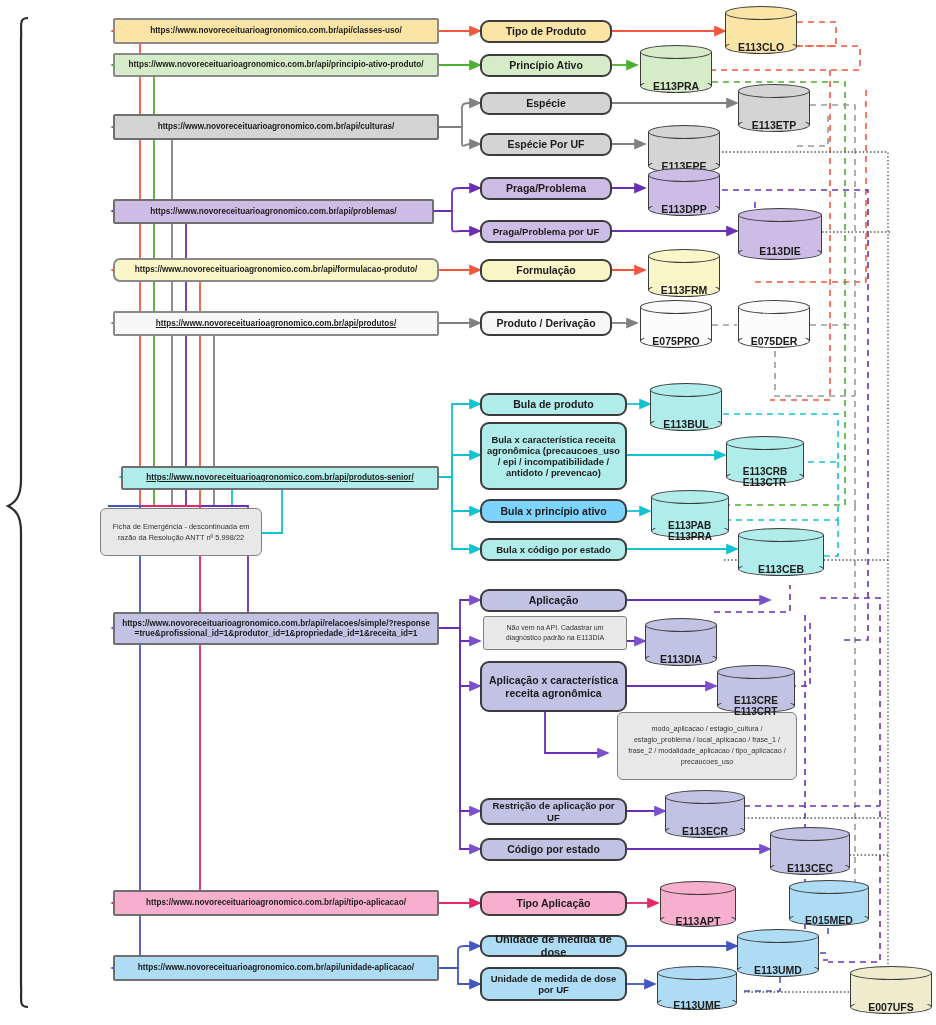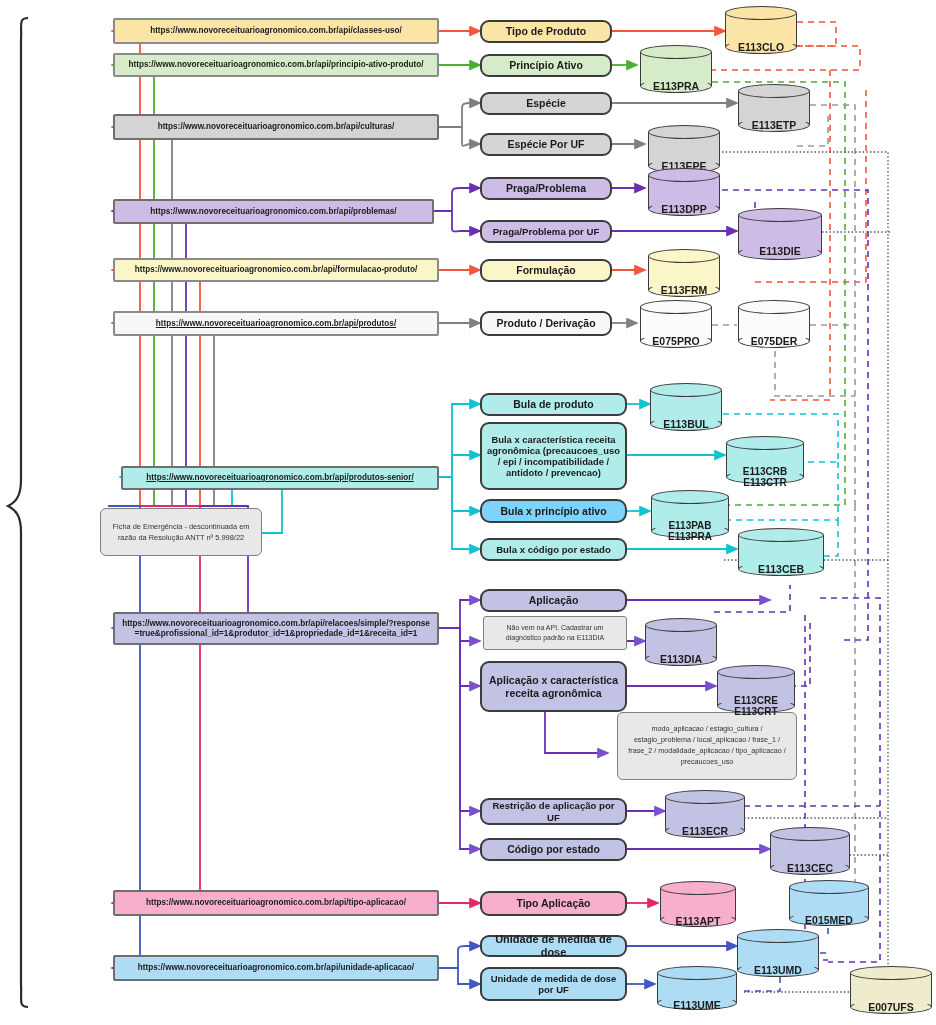--- a/index.html
+++ b/index.html
@@ -16,21 +16,21 @@
         padding:4px 6px;line-height:1.5;}
   .note .inner{width:100%;}
 
   
   .cyl{position:absolute;}
   .cyl .body{position:absolute;left:0;right:0;top:7px;bottom:7px;border-left:1.7px solid #3b3b3b;border-right:1.7px solid #3b3b3b;}
   .cyl .top{position:absolute;left:0;right:0;top:0;height:14px;border:1.7px solid #3b3b3b;border-radius:50%;box-sizing:border-box;}
   .cyl .bot{position:absolute;left:0;right:0;bottom:0;height:14px;border:1.7px solid #3b3b3b;border-radius:50%;box-sizing:border-box;
             border-top-color:transparent;}
   .cyl .lbl{position:absolute;left:0;right:0;top:0;bottom:0;display:flex;align-items:center;justify-content:center;
-            font-size:10.5px;font-weight:bold;color:#1b1b1b;text-align:center;line-height:1.15;padding-top:6px;box-sizing:border-box;margin-top:28px;}
+            font-size:10.5px;font-weight:bold;color:#1b1b1b;text-align:left;line-height:1.15;padding-top:6px;box-sizing:border-box;margin-top:28px;}
 </style>
 </head>
 <body>
 
 <div id="canvas">
 
   <svg class="layer" viewBox="0 0 936 1025">
     <defs>
       <marker id="ah-red" markerWidth="7" markerHeight="7" refX="6" refY="3" orient="auto">
           <path d="M0,0 L7,3 L0,6 z" fill="#f4563c"></path>
@@ -193,21 +193,21 @@
   </div>
   <div class="node urlbox" style="left:113px;top:53px;width:326px;height:24px;background:#d6ecc8;border-color:#8a8a8a;">
     <span>https://www.novoreceituarioagronomico.com.br/api/principio-ativo-produto/</span>
   </div>
   <div class="node urlbox" style="left:113px;top:114px;width:326px;height:26px;background:#d4d4d4;border-color:#6f6f6f;">
     <span>https://www.novoreceituarioagronomico.com.br/api/culturas/</span>
   </div>
   <div class="node urlbox" style="left:113px;top:199px;width:321px;height:25px;background:#cdbce6;border-color:#6f6f6f;">
     <span>https://www.novoreceituarioagronomico.com.br/api/problemas/</span>
   </div>
-  <div class="node urlbox" style="left:113px;top:258px;width:326px;height:24px;background:#fbf6c8;border-color:#8a8a8a;">
+  <div class="node urlbox" style="left:113px;top:258px;width:326px;height:24px;background:#fbf6c8;border-color:#8a8a8a;border-radius:7px;">
     <span>https://www.novoreceituarioagronomico.com.br/api/formulacao-produto/</span>
   </div>
   <div class="node urlbox underline" style="left:113px;top:311px;width:326px;height:25px;background:#f7f7f7;border-color:#8a8a8a;">
     <span>https://www.novoreceituarioagronomico.com.br/api/produtos/</span>
   </div>
   <div class="node urlbox underline" style="left:121px;top:466px;width:318px;height:24px;background:#b0ecea;border-color:#6f6f6f;">
     <span>https://www.novoreceituarioagronomico.com.br/api/produtos-senior/</span>
   </div>
   <div class="node urlbox" style="left:113px;top:612px;width:326px;height:33px;background:#c2c2e4;border-color:#6f6f6f;">
     <span style="word-break:break-all;">https://www.novoreceituarioagronomico.com.br/api/relacoes/simple/?response=true&amp;profissional_id=1&amp;produtor_id=1&amp;propriedade_id=1&amp;receita_id=1</span>

